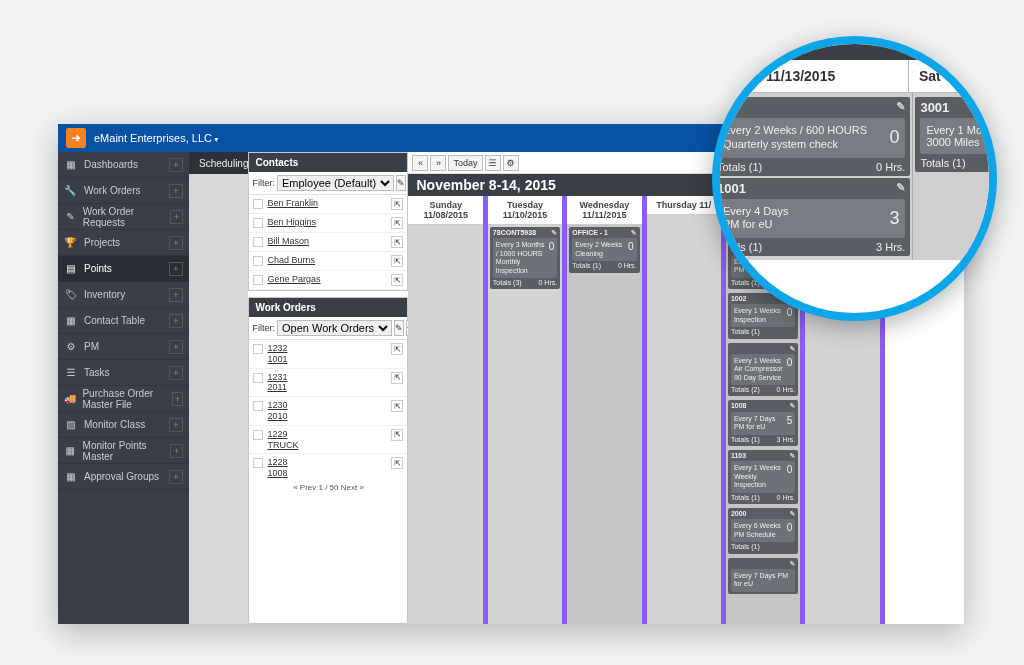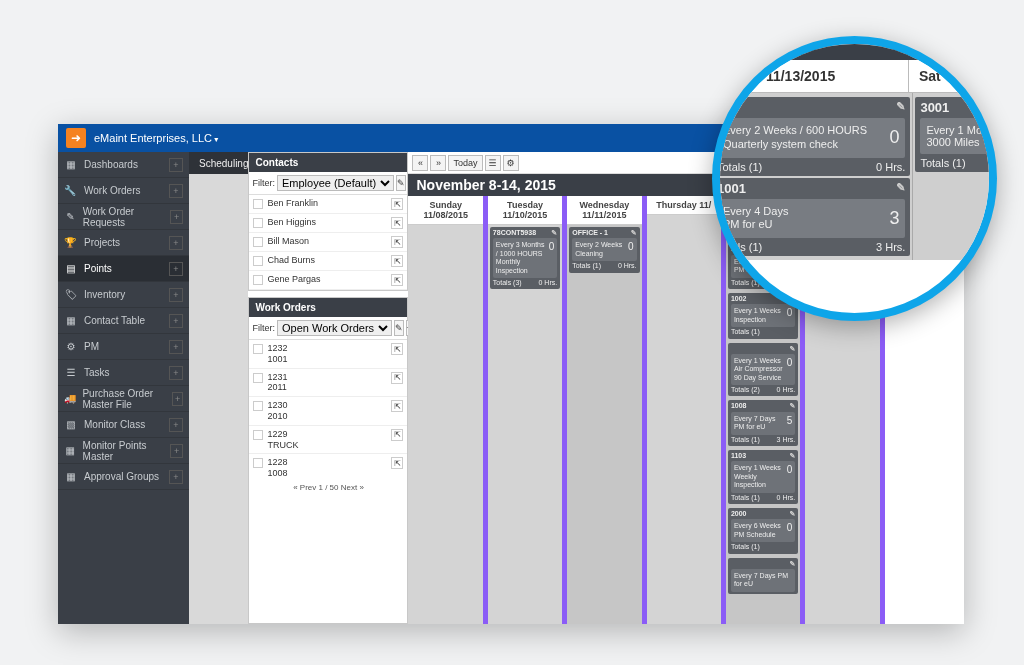--- a/index.html
+++ b/index.html
@@ -25,21 +25,21 @@
 
   .panels-col { width: 160px; display: flex; flex-direction: column; gap: 6px; padding: 0; }
   .panel { border: 1px solid #c8c8c8; background: #fff; display: flex; flex-direction: column; }
   .panel-hdr { background: #3a3f47; color: #fff; font-size: 10px; padding: 4px 6px; font-weight: bold; }
   .panel-filter { display: flex; align-items: center; gap: 2px; padding: 3px; border-bottom: 1px solid #ddd; font-size: 9px; }
   .panel-filter select { flex: 1; font-size: 11px; height: 16px; border: 1px solid #bbb; }
   .mini-btn { width: 16px; height: 16px; border: 1px solid #bbb; background: #f4f4f4; display: flex; align-items: center; justify-content: center; font-size: 9px; cursor: pointer; }
   .panel-list { overflow-y: auto; }
   .panel-row { display: flex; align-items: flex-start; padding: 3px 4px; border-bottom: 1px solid #eee; font-size: 9px; gap: 4px; }
   .panel-row .slot { width: 10px; height: 10px; border: 1px solid #ccc; flex-shrink: 0; margin-top: 1px; }
-  .panel-row .txt { flex: 1; line-height: 1.2; }
+  .panel-row .txt { flex: 1; line-height: 1.2; text-decoration: underline; }
   .panel-row .end-ic { width: 12px; height: 12px; border: 1px solid #ccc; flex-shrink: 0; display:flex; align-items:center; justify-content:center; font-size:8px; }
   .panel-pager { text-align: center; font-size: 8px; padding: 3px; color: #555; }
 
   .cal-area { flex: 1; display: flex; flex-direction: column; }
   .cal-ctrls { height: 22px; display: flex; align-items: center; gap: 2px; padding: 0 4px; border-bottom: 1px solid #ddd; }
   .range-hdr { height: 22px; background: #3a3f47; color: #fff; display: flex; align-items: center; padding-left: 8px; font-size: 14px; font-weight: bold; }
   .cal-grid { flex: 1; display: grid; grid-template-columns: repeat(7, 1fr); overflow: auto; }
   .day-col { border-right: 5px solid #8b5cf6; background: #d4d4d4; font-size: 8px; display: flex; flex-direction: column; }
   .day-col.alt { background: #c6c6c6; }
   .day-hdr { background: #fff; border-bottom: 1px solid #ccc; text-align: center; padding: 4px 2px; font-weight: bold; font-size: 9px; color: #444; }

